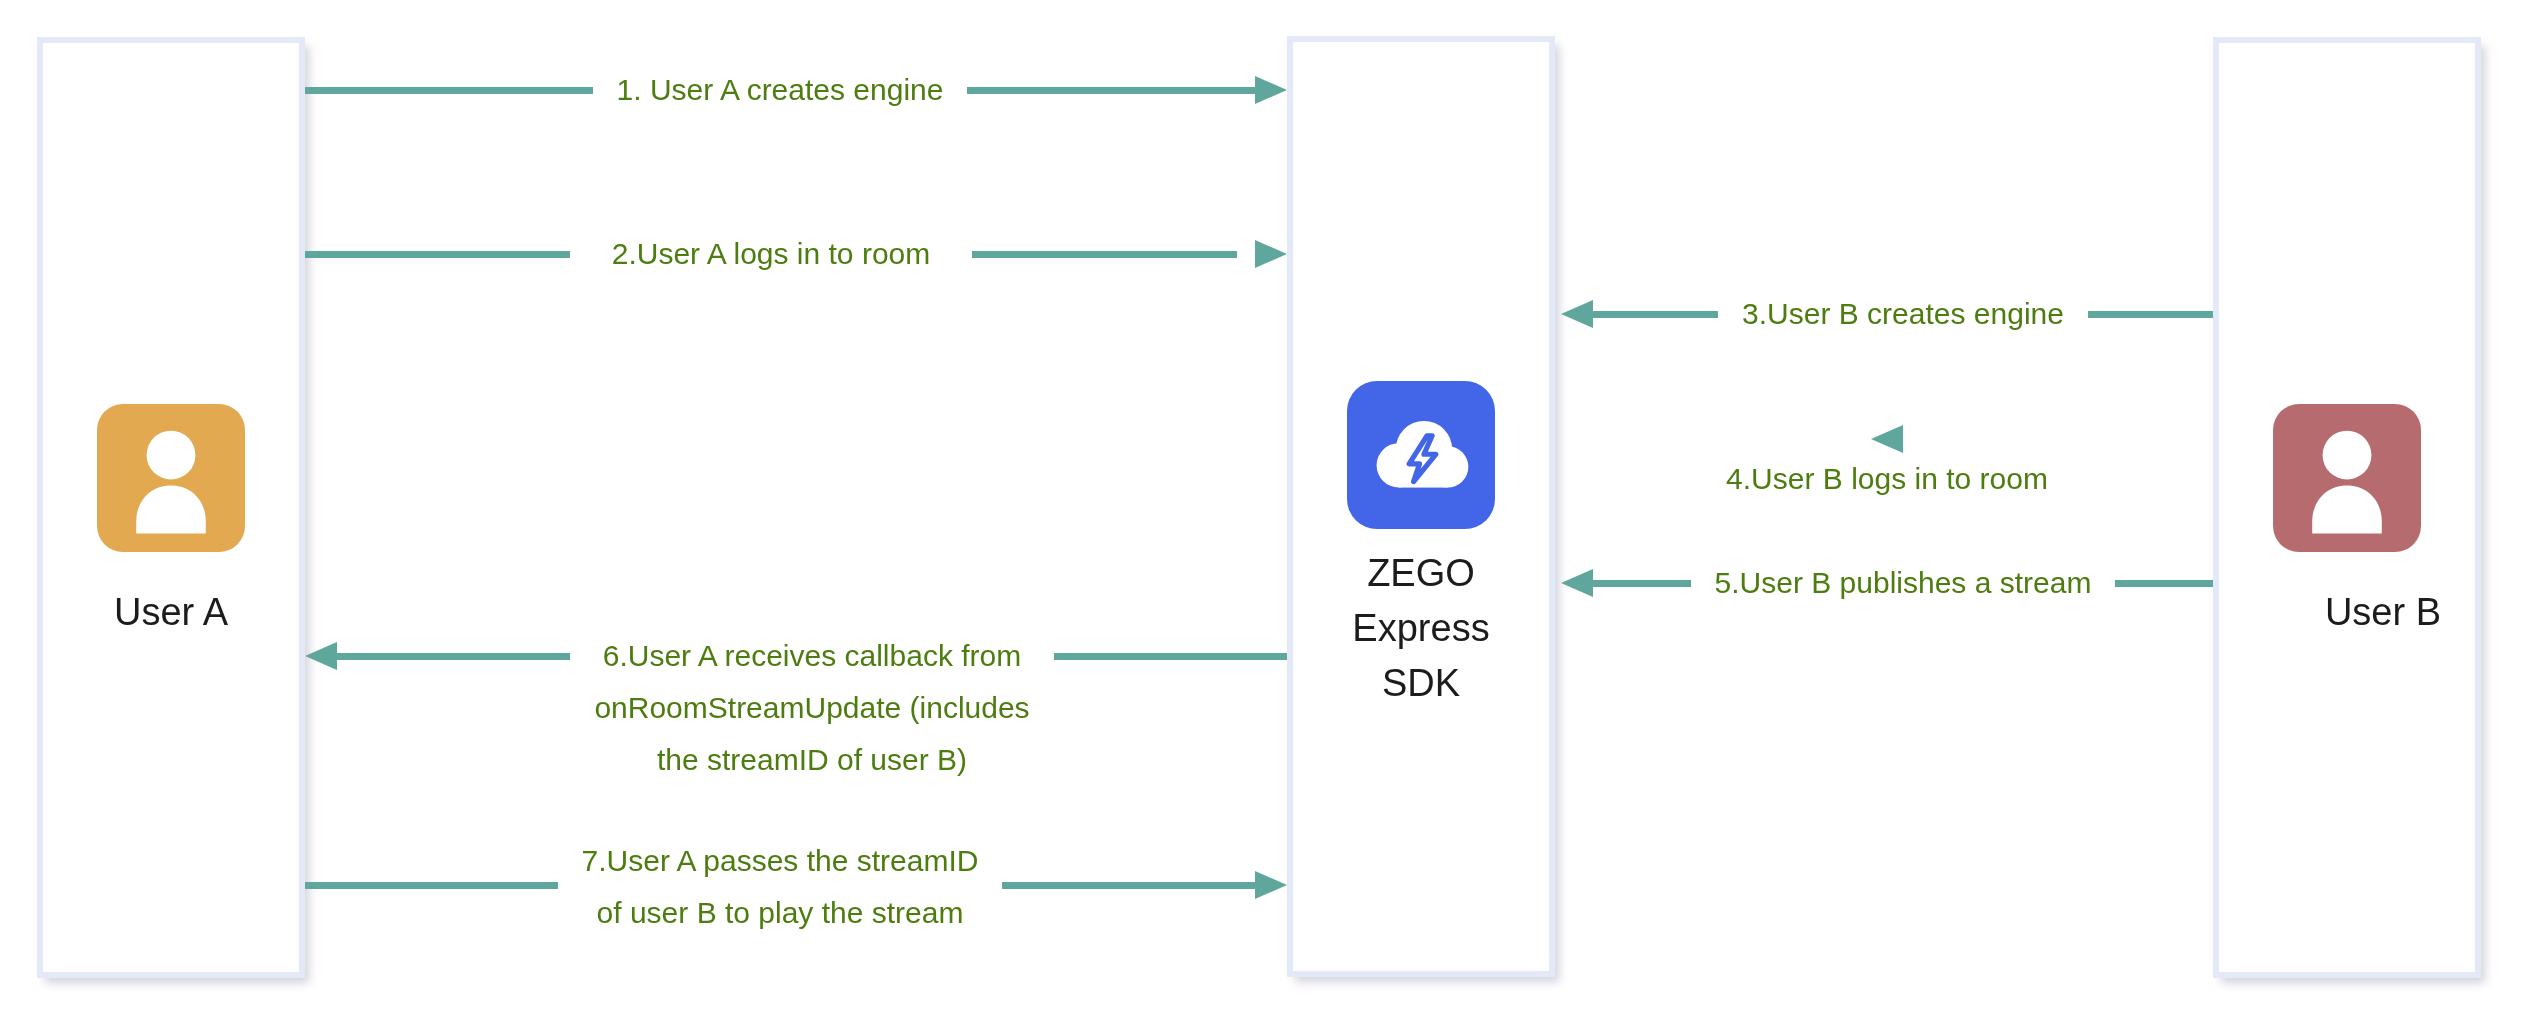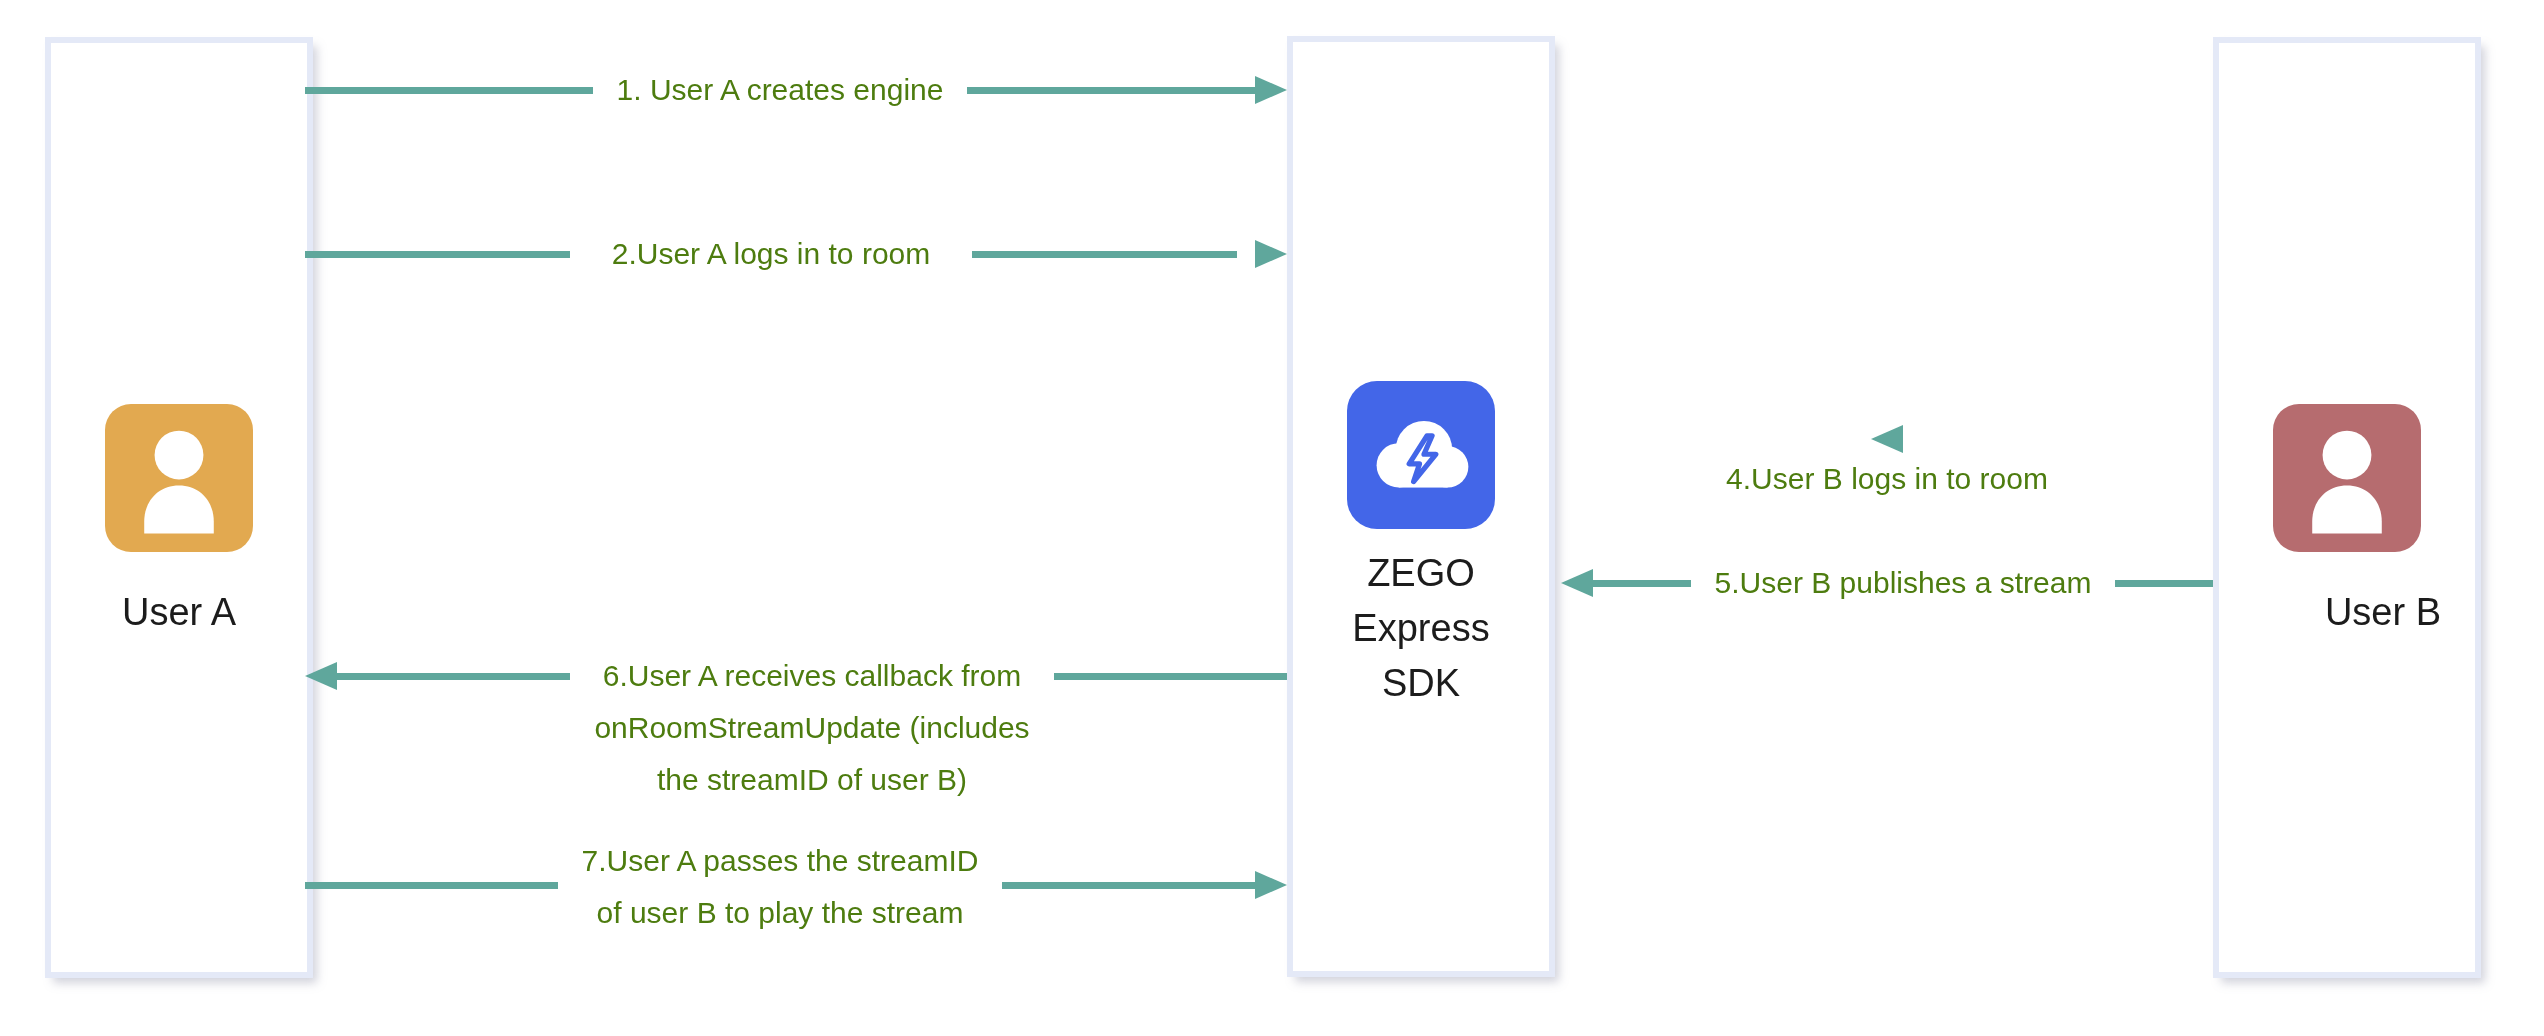--- a/index.html
+++ b/index.html
@@ -15,21 +15,21 @@
   
   .entity-box {
     position: absolute;
     box-sizing: border-box;
     width: 268px;
     height: 941px;
     background: #ffffff;
     border: 6px solid #E4E9F7;
     box-shadow: 6px 7px 9px -2px rgba(125,130,155,0.35);
   }
-  #box-user-a { left: 37px;  top: 37px; margin-left: 8px; }
+  #box-user-a { left: 37px;  top: 37px; }
   #box-sdk    { left: 1287px; top: 36px; }
   #box-user-b { left: 2213px; top: 37px; }
 
   .entity-icon {
     position: absolute;
     left: 50%;
     transform: translateX(-50%);
     width: 148px;
     height: 148px;
     border-radius: 26px;
@@ -91,21 +91,21 @@
   
   .lane-right { left: 1561px; width: 652px; }
 
   #arrow-1 { top: 70px;  height: 40px; }
   #arrow-2 { top: 234px; height: 40px; gap: 18px; }
   #arrow-3 { top: 294px; height: 40px; }
   #arrow-4 { top: 425px; height: 40px; flex-direction: column; }
   #arrow-5 { top: 563px; height: 40px; align-items: center; }
 
   
-  #arrow-6 { top: 650px; height: 160px; align-items: flex-start; }
+  #arrow-6 { top: 630px; height: 160px; align-items: flex-start; }
   #arrow-6 .line, #arrow-6 .head { margin-top: 13px; }
   #arrow-6 .line { margin-top: 23px; }
   #arrow-6 .head { margin-top: 12px; }
 
   #arrow-7 { top: 835px; height: 110px; align-items: flex-start; justify-content: center; }
   #arrow-7 .line { margin-top: 47px; }
   #arrow-7 .head { margin-top: 36px; }
 </style>
 </head>
 <body>
@@ -156,20 +156,26 @@
     <div class="head head-right"></div>
   </div>
 
   <div class="arrow lane-left" id="arrow-2">
     <div class="line"></div>
     <div class="label">2.User A logs in to room</div>
     <div class="line"></div>
     <div class="head head-right"></div>
   </div>
 
+  <div class="arrow lane-right" id="arrow-3">
+    <div class="head head-left"></div>
+    <div class="line"></div>
+    <div class="label">3.User B creates engine</div>
+    <div class="line"></div>
+  </div>
 
   <div class="arrow lane-right" id="arrow-4">
     <div class="head head-left"></div>
     <div class="line"></div>
     <div class="label">4.User B logs in to room</div>
     <div class="line"></div>
   </div>
 
   <div class="arrow lane-right" id="arrow-5">
     <div class="head head-left"></div>

